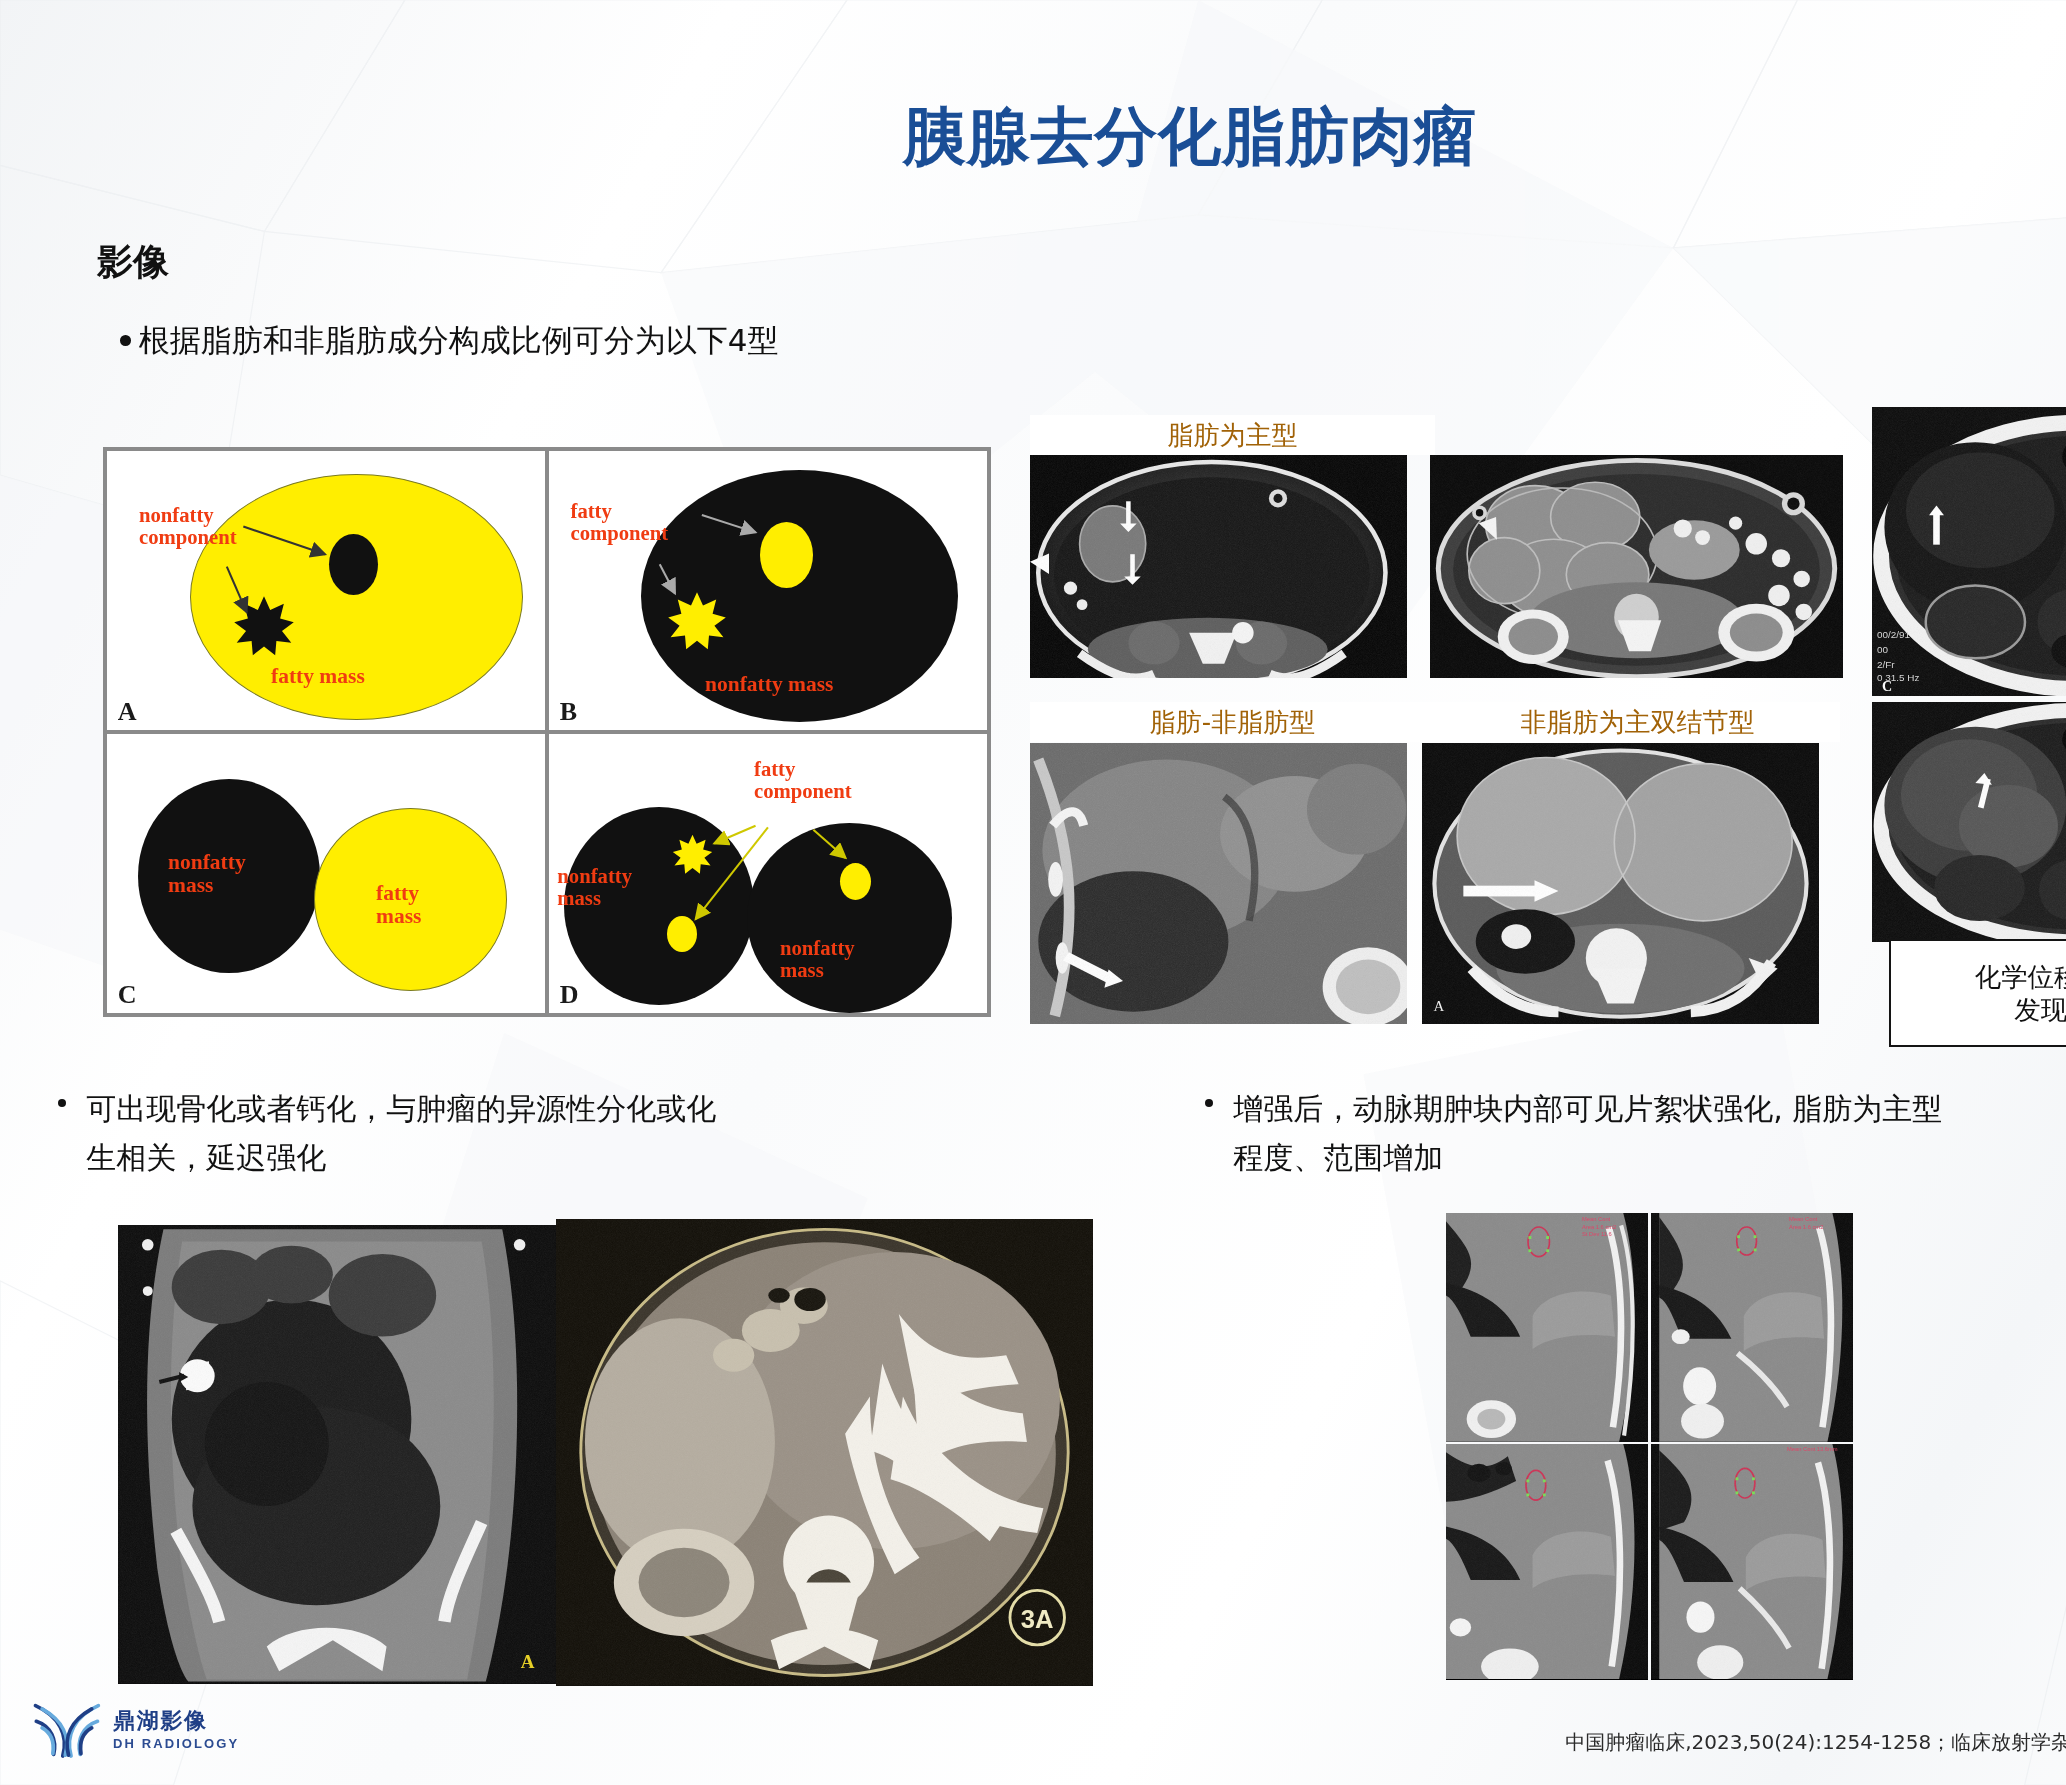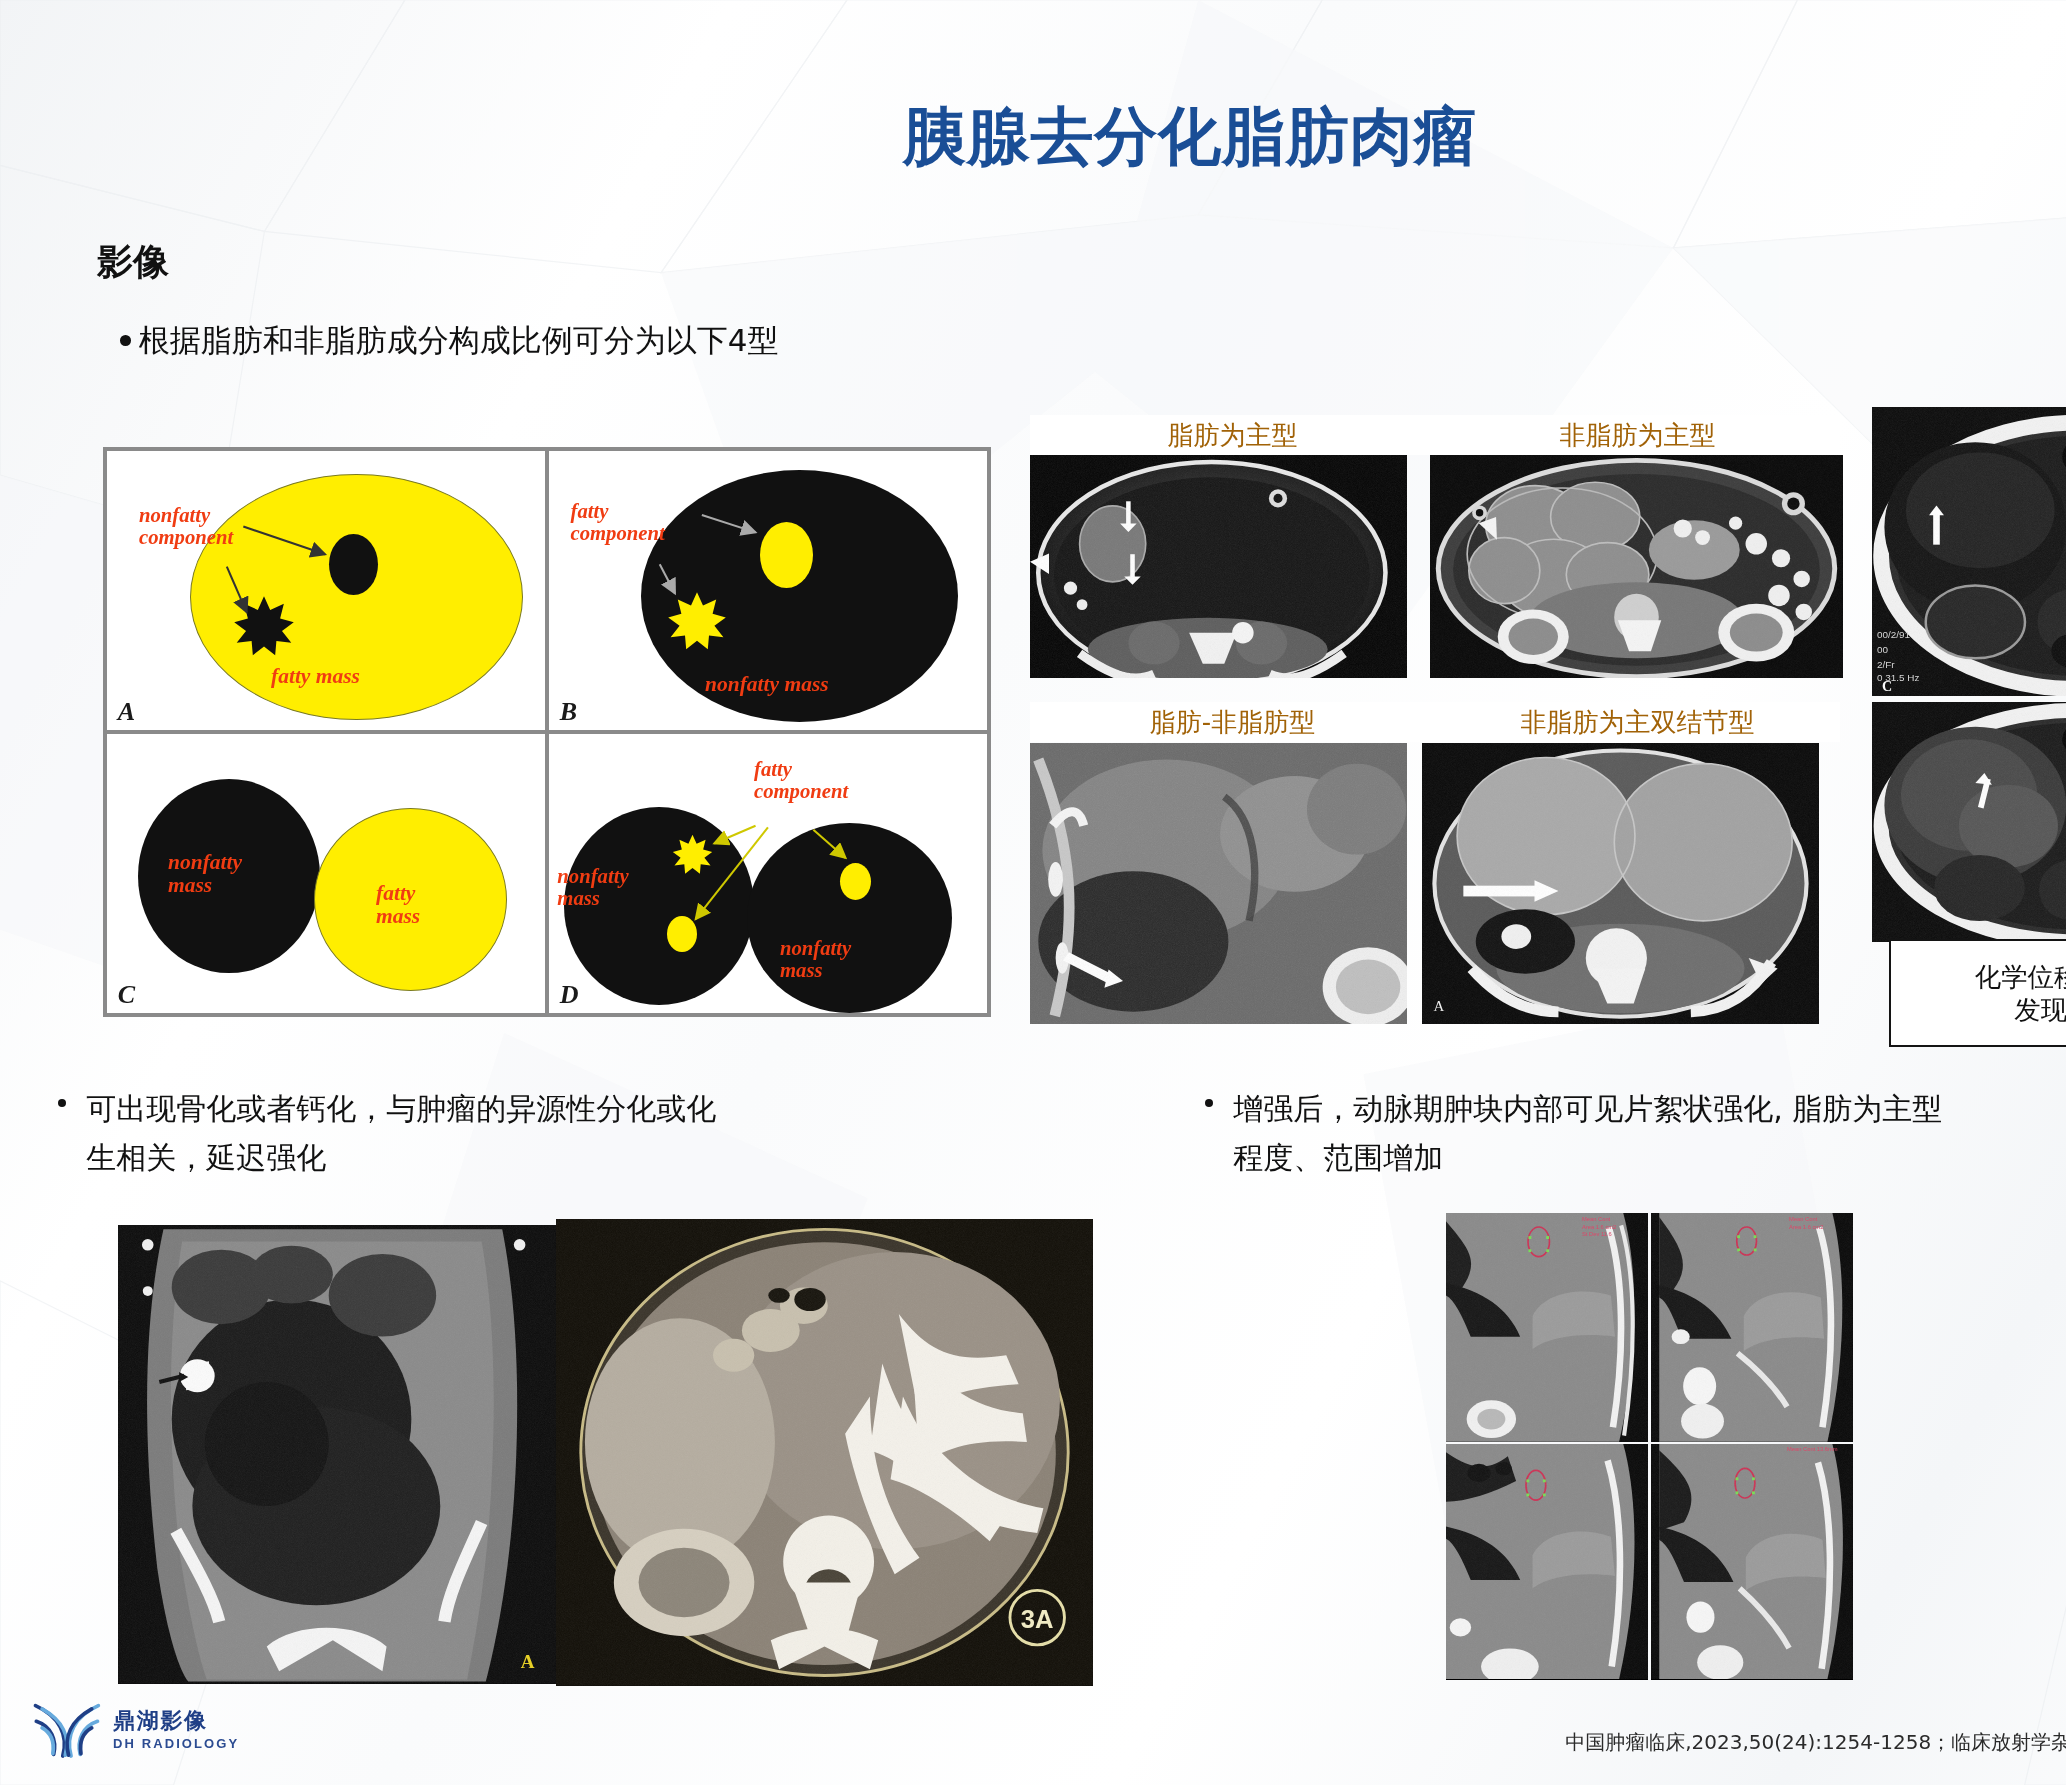--- a/index.html
+++ b/index.html
@@ -47,21 +47,20 @@
     margin-top:15px;flex:0 0 auto;
   }
   
   #schematic{
     position:absolute;left:103px;top:447px;
     width:888px;height:570px;
     border:2.5px solid #8a8a8a;
     background:#ffffff;
     display:grid;grid-template-columns:1fr 1fr;grid-template-rows:1fr 1fr;
     box-sizing:border-box;
-    font-style:italic;
   }
   .sq{position:relative;border:2.1px solid #8a8a8a;box-sizing:border-box;overflow:hidden;background:#fff;}
   .sq .pl{
     position:absolute;left:10.7px;bottom:3.3px;
     font-family:"Liberation Serif","DejaVu Serif",serif;
     font-size:26px;font-weight:bold;color:#1a1a1a;
   }
   .lbl{
     position:absolute;
     font-family:"Liberation Serif","DejaVu Serif",serif;
@@ -238,21 +237,20 @@
       </div>
       <div class="lbl" style="left:231px;top:203px;font-size:20.7px;">
         <div>nonfatty</div>
         <div>mass</div>
       </div>
       <div class="pl">D</div>
     </div>
   </div>
 
   <div class="capbar" style="left:1030px;top:415px;width:405px;height:40px;">脂肪为主型</div>
-  <div class="capbar" style="left:1435px;top:415px;width:405px;height:40px;">非脂肪为主型</div>
 
   <div class="ctimg" style="left:1030px;top:455px;width:377px;height:223px;">
     <svg class="scan" viewBox="0 0 912 540" preserveAspectRatio="none">
       <defs>
         <radialGradient id="gA" cx="50%" cy="45%" r="60%">
           <stop offset="0%" stop-color="#6a6a6a"></stop>
             <stop offset="58%" stop-color="#2b2b2b"></stop>
             <stop offset="100%" stop-color="#0a0a0a"></stop>
         </radialGradient>
         <filter id="nA">

